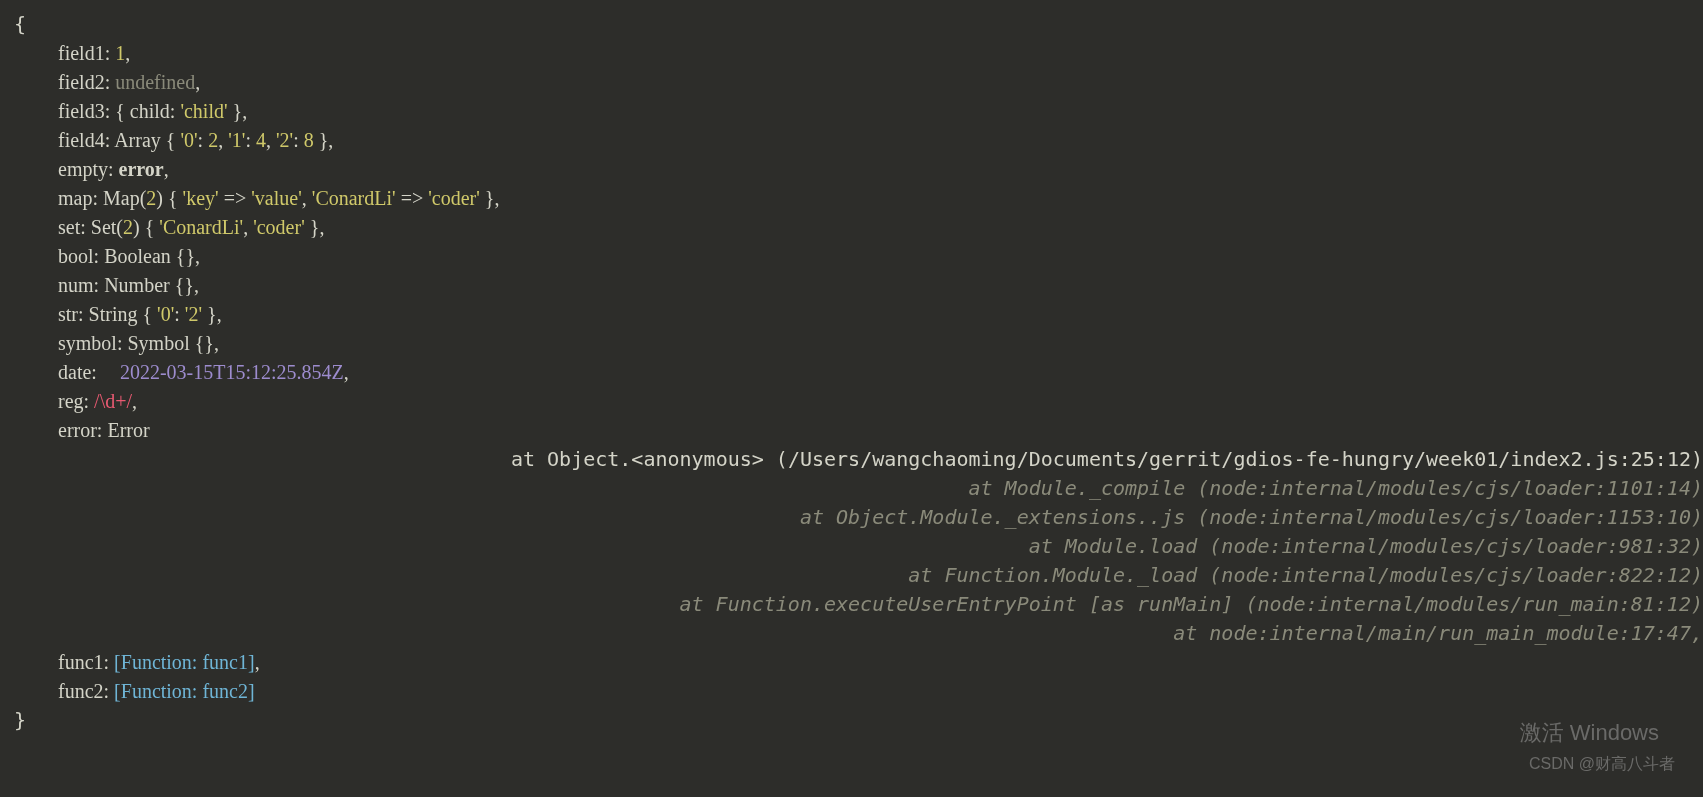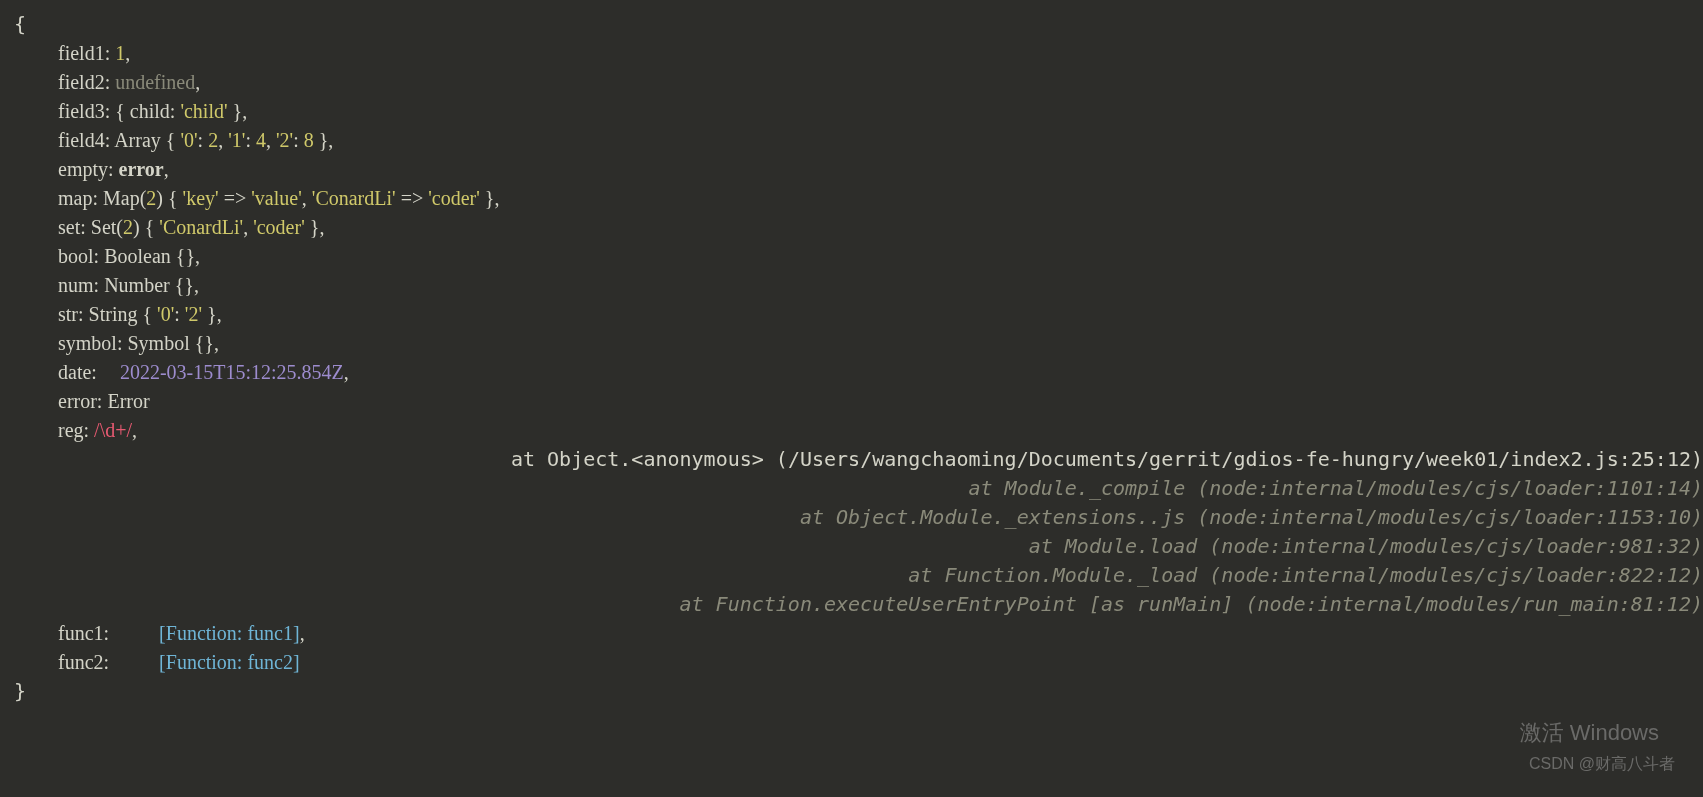--- a/index.html
+++ b/index.html
@@ -18,21 +18,21 @@
   .line { white-space: pre; }
   .indent1 { padding-left: 44px; font-family: Liberation Serif, serif; }
   .indent2 { padding-left: 100px; text-align: right; }
   .brace { color: #d4d4c8; }
   .key { color: #d4d4c8; }
   .punct { color: #d4d4c8; }
   .num { color: #d0c96a; }
   .undef { color: #8a8a7a; }
   .str { color: #d0c96a; }
   .nullkw { color: #d4d4c8; font-weight: bold; }
-  .bluekw { color: #6fb5d6; margin-left: 45px; }
+  .bluekw { color: #6fb5d6; }
   .date { color: #9d8cce; margin-left: 18px; }
   .regex { color: #e85a72; }
   .trace { color: #d4d4c8; }
   .trace-dim { color: #8a8a7a; font-style: italic; }
   .watermark1 {
     position: absolute;
     right: 44px;
     bottom: 48px;
     color: #6a6a68;
     font-size: 22px;
@@ -71,30 +71,31 @@
   <div class="line indent1"><span class="key">bool:</span> <span class="key">Boolean</span> <span class="punct">{}</span><span class="punct">,</span></div>
 
   <div class="line indent1"><span class="key">num:</span> <span class="key">Number</span> <span class="punct">{}</span><span class="punct">,</span></div>
 
   <div class="line indent1"><span class="key">str:</span> <span class="key">String</span> <span class="punct">{ </span><span class="str">'0'</span><span class="punct">: </span><span class="str">'2'</span><span class="punct"> }</span><span class="punct">,</span></div>
 
   <div class="line indent1"><span class="key">symbol:</span> <span class="key">Symbol</span> <span class="punct">{}</span><span class="punct">,</span></div>
 
   <div class="line indent1"><span class="key">date:</span> <span class="date">2022-03-15T15:12:25.854Z</span><span class="punct">,</span></div>
 
+  <div class="line indent1"><span class="key">reg:</span> <span class="regex">/\d+/</span><span class="punct">,</span></div>
+
   <div class="line indent1"><span class="key">error:</span> <span class="key">Error</span></div>
-
-  <div class="line indent1"><span class="key">reg:</span> <span class="regex">/\d+/</span><span class="punct">,</span></div>
 
   <div class="line indent2 trace">at Object.&lt;anonymous&gt; (/Users/wangchaoming/Documents/gerrit/gdios-fe-hungry/week01/index2.js:25:12)</div>
   <div class="line indent2 trace-dim">at Module._compile (node:internal/modules/cjs/loader:1101:14)</div>
   <div class="line indent2 trace-dim">at Object.Module._extensions..js (node:internal/modules/cjs/loader:1153:10)</div>
   <div class="line indent2 trace-dim">at Module.load (node:internal/modules/cjs/loader:981:32)</div>
   <div class="line indent2 trace-dim">at Function.Module._load (node:internal/modules/cjs/loader:822:12)</div>
   <div class="line indent2 trace-dim">at Function.executeUserEntryPoint [as runMain] (node:internal/modules/run_main:81:12)</div>
+  <div class="line indent2 trace-dim">at node:internal/main/run_main_module:17:47,</div>
 
   <div class="line indent1"><span class="key">func1:</span> <span class="bluekw">[Function: func1]</span><span class="punct">,</span></div>
 
   <div class="line indent1"><span class="key">func2:</span> <span class="bluekw">[Function: func2]</span></div>
 
   <div class="line"><span class="brace">}</span></div>
 
 </div>
 
 <div class="watermark1">激活 Windows</div>

